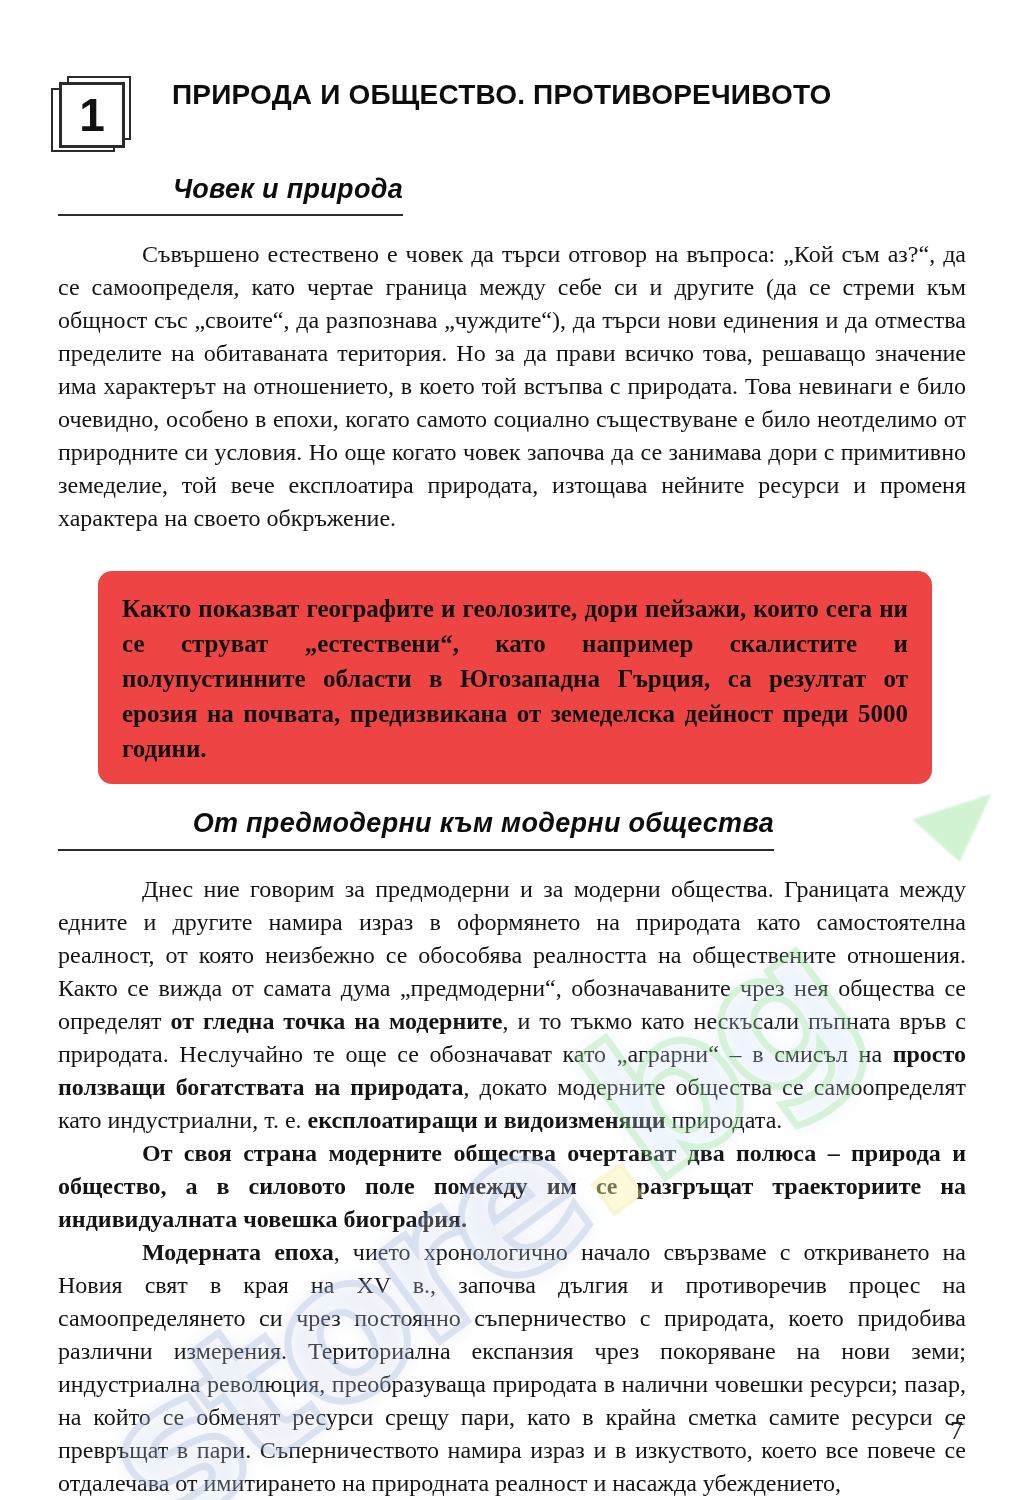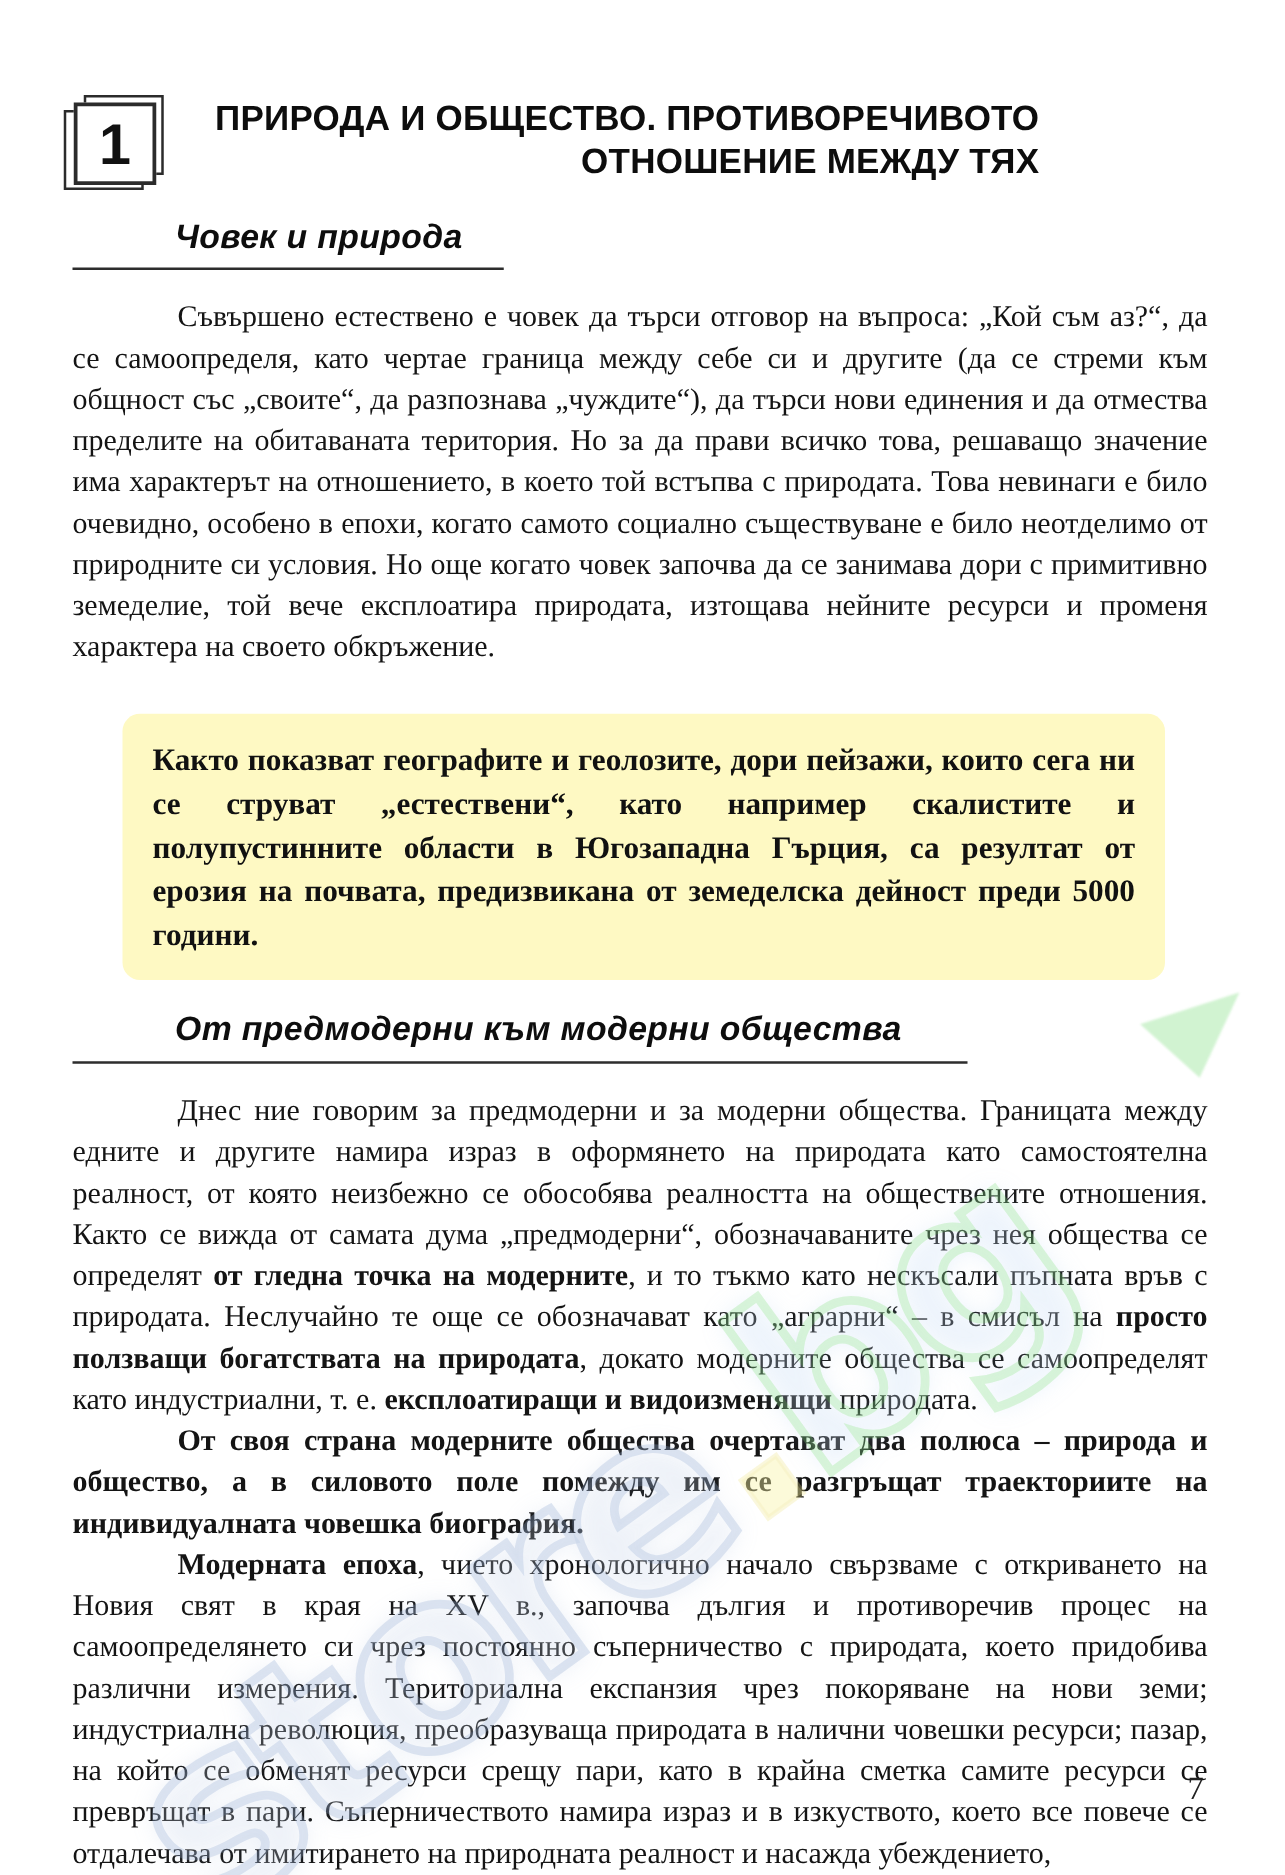--- a/index.html
+++ b/index.html
@@ -27,39 +27,39 @@
     margin-left:26px;margin-top:-2px;
     font:bold 28px/1.22 "Liberation Sans",sans-serif;
     color:#0d0d0d;letter-spacing:.2px;text-align:right;
   }
 
   
   .section-heading{
     border-bottom:2.5px solid #2d2d2d;
     padding:0 0 9px 82px;
     font:italic bold 27px/1.15 "Liberation Sans",sans-serif;
-    color:#0d0d0d;letter-spacing:.3px;
+    color:#0d0d0d;letter-spacing:.3px;text-align:right;
   }
   .section-heading.first{margin-top:6px;width:263px;}
   .section-heading.second{margin-top:24px;width:634px;}
 
   
   .par{
     margin:0;font-size:24px;line-height:33px;
     text-align:justify;text-indent:84px;color:#141414;
   }
   .par.lead{margin-top:18px;}
   .b{font-weight:bold;}
 
   
   .highlight-box{
     margin:36px 0 0 40px;
     width:786px;
     padding:20px 24px 18px 24px;
-    background:#fef9c3;
+    background:#ef4444;
     border-radius:14px;
   }
   .highlight-box .par{
     text-indent:0;font-size:25px;line-height:35px;font-weight:bold;color:#111;
   }
 
   
   .watermark{
     position:absolute;left:62px;top:1392px;
     transform:rotate(-36deg);transform-origin:0 0;
@@ -102,21 +102,20 @@
     <div class="chapter-row">
       <div class="badge-wrap">
         <div class="sheet sheet-back-tr"></div>
         <div class="sheet sheet-back-bl"></div>
         <div class="sheet sheet-front">
           <span>1</span>
         </div>
       </div>
       <h1 class="chapter-title">
         <div>ПРИРОДА И ОБЩЕСТВО. ПРОТИВОРЕЧИВОТО</div>
-        <div>ОТНОШЕНИЕ МЕЖДУ ТЯХ</div>
       </h1>
     </div>
 
     <h2 class="section-heading first">Човек и природа</h2>
 
     <p class="par lead"><span>Съвършено естествено е човек да търси отговор на въпроса: „Кой съм аз?“, да се самоопределя, като чертае граница между себе си и другите (да се стреми към общност със „своите“, да разпознава „чуждите“), да търси нови единения и да отмества пределите на обитаваната територия. Но за да прави всичко това, решаващо значение има характерът на отношението, в което той встъпва с природата. Това невинаги е било очевидно, особено в епохи, когато самото социално съществуване е било неотделимо от природните си условия. Но още когато човек започва да се занимава дори с примитивно земеделие, той вече експлоатира природата, изтощава нейните ресурси и променя характера на своето обкръжение.</span></p>
 
     <div class="highlight-box">
       <p class="par"><span class="b">Както показват географите и геолозите, дори пейзажи, които сега ни се струват „естествени“, като например скалистите и полупустинните области в Югозападна Гърция, са резултат от ерозия на почвата, предизвикана от земеделска дейност преди 5000 години.</span></p>
     </div>

